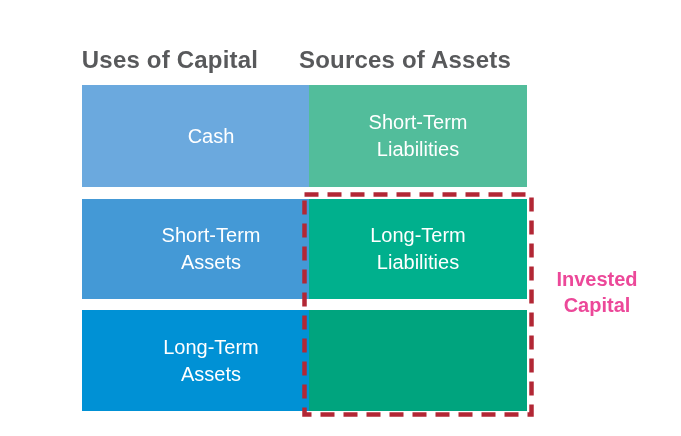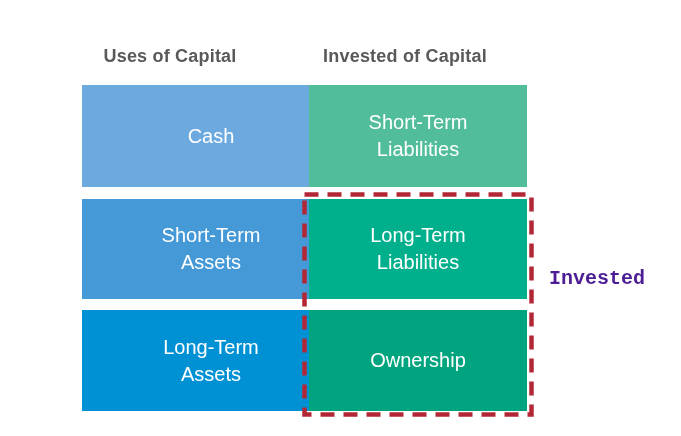--- a/index.html
+++ b/index.html
@@ -13,21 +13,21 @@
     width: 681px;
     height: 436px;
     background: #ffffff;
     overflow: hidden;
   }
   .col-header {
     position: absolute;
     top: 46px;
     width: 218px;
     text-align: center;
-    font-size: 18px;
+    font-size: 24px;
     font-weight: bold;
     color: #58595B;
     letter-spacing: 0.2px;
   }
   .col-header.uses    { left: 61px; }
   .col-header.sources { left: 296px; }
 
   .box {
     position: absolute;
     width: 218px;
@@ -68,21 +68,21 @@
   }
   .invested-label span { display: block; }
 </style>
 </head>
 <body>
 
 <div class="canvas">
 
   <div class="col-header uses">Uses of Capital</div>
 
-  <div class="col-header sources">Invested of Capital</div>
+  <div class="col-header sources">Sources of Assets</div>
 
   <div class="box col-uses row-1" style="background-color: rgb(107, 169, 222);">
     <span>Cash</span>
     <span></span>
   </div>
 
   <div class="box col-uses row-2" style="background-color: rgb(68, 153, 214);">
     <span>Short-Term</span>
     <span>Assets</span>
   </div>
@@ -96,24 +96,24 @@
     <span>Short-Term</span>
     <span>Liabilities</span>
   </div>
 
   <div class="box col-sources row-2" style="background-color: rgb(0, 176, 141);">
     <span>Long-Term</span>
     <span>Liabilities</span>
   </div>
 
   <div class="box col-sources row-3" style="background-color: rgb(0, 164, 126);">
-    <span>Ownership</span>
   </div>
 
   <svg class="invested-outline" width="232" height="225" viewBox="0 0 232 225">
     <rect x="2.5" y="2.5" width="227" height="220" fill="none" stroke-width="4.5" stroke-dasharray="14 9" stroke="#B22735"></rect>
   </svg>
 
-  <div class="invested-label" style="color: #4c1d95; font-family: Liberation Mono, monospace;">
+  <div class="invested-label" style="color: #ec4899;">
     <span>Invested</span>
+    <span>Capital</span>
   </div>
 
 </div>
 
 </body></html>

